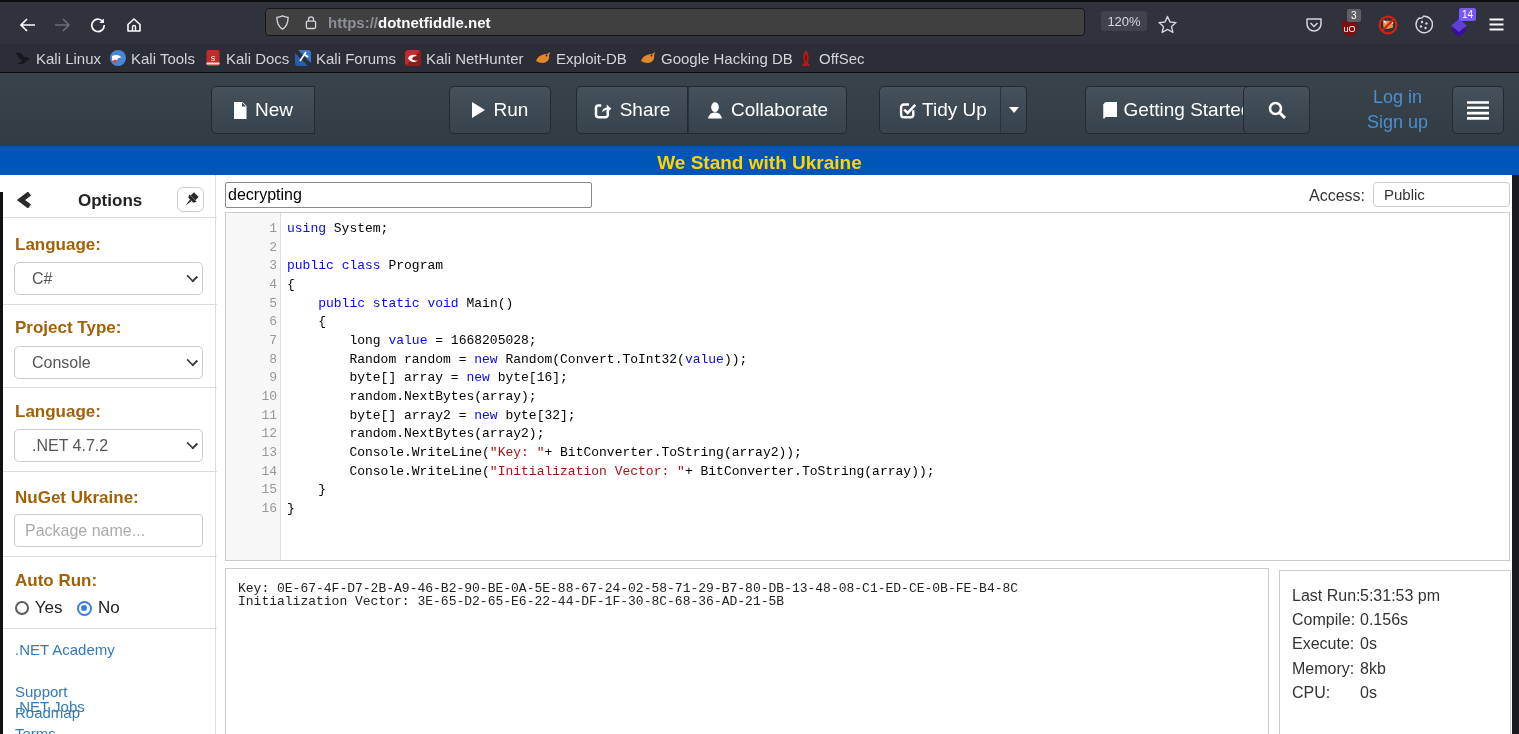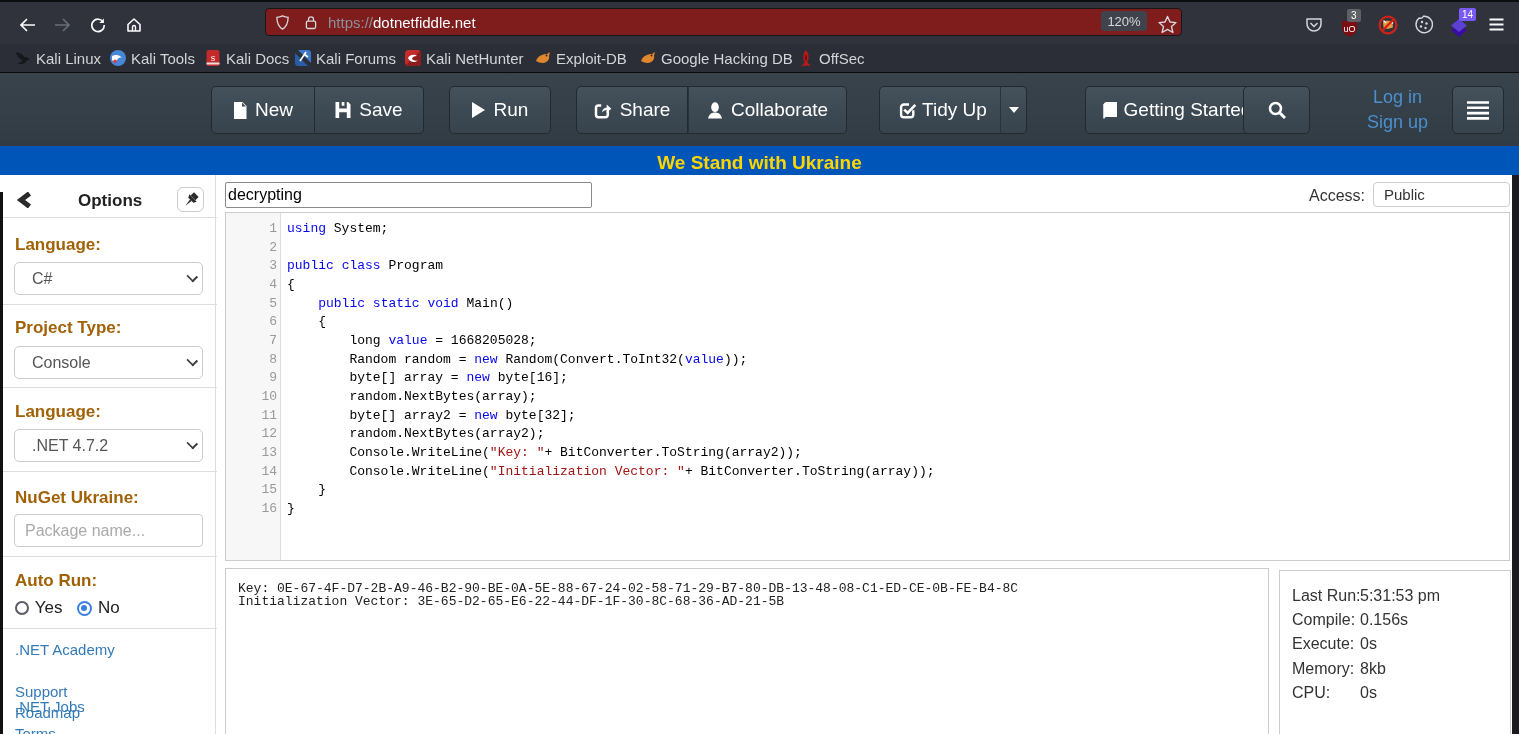--- a/index.html
+++ b/index.html
@@ -7,22 +7,22 @@
     font-family:"Liberation Sans", sans-serif; }
   #root { position:absolute; top:0; left:0; width:1519px; height:734px; overflow:hidden; }
   .abs { position:absolute; }
 
   
   #topstrip { top:0; left:0; width:1519px; height:2px; background:#0c0d11; }
   #toolbar { top:2px; left:0; width:1519px; height:42px; background:#30333c; }
   #bookmarks { top:44px; left:0; width:1519px; height:29px; background:#2b2e36;
     border-bottom:1px solid #0b0b0e; }
   .navicon { position:absolute; top:0; height:39px; display:flex; align-items:center; justify-content:center; }
-  #urlbar { position:absolute; left:265px; top:8px; width:917px; height:28px;
-    background:#7f1d1d; border:1px solid #16171c; border-radius:4px; display:flex; align-items:center; }
+  #urlbar { position:absolute; left:265px; top:8px; width:820px; height:28px;
+    background:#404040; border:1px solid #16171c; border-radius:4px; display:flex; align-items:center;font-weight:bold; }
   #urltext { color:#fbfbfe; font-size:15px; }
   #urltext .scheme { color:#8d8f98; }
   #zoomchip { position:absolute; left:1101px; top:11px; width:46px; height:20px;
     background:#40434c; border-radius:3px; color:#d6d6dd; font-size:13px;
     display:flex; align-items:center; justify-content:center; }
   .bm { position:absolute; top:44px; height:28px; display:flex; align-items:center;
     color:#d3d4d8; font-size:15px; }
   .bm .ic { display:inline-block; width:16px; height:16px; margin-right:5px; border-radius:3px; }
 
   
@@ -232,26 +232,20 @@
       </svg>
     OffSec
   </div>
 
 
   <div class="hbtn" style="left:211px;width:104px;border-top-right-radius:0;border-bottom-right-radius:0;">
     <svg width="14" height="17" viewBox="0 0 14 17" style="margin-right:8px">
         <path fill-rule="evenodd" d="M1 0 H9.5 L13.5 4 V17 H1 Z M9 0.5 V4.5 H13 Z" fill="#fff"></path>
       </svg>
     New
-  </div>
-  <div class="hbtn" style="left:315px;width:109px;border-top-left-radius:0;border-bottom-left-radius:0;border-left:none;">
-    <svg width="16" height="16" viewBox="0 0 16 16" style="margin-right:8px">
-        <path fill="#fff" d="M0.5 0 H4.2 V16 H0.5 Z M11.8 0 H13.1 L15.5 2.4 V16 H11.8 Z M4.2 6.6 H11.8 V10.2 H4.2 Z M6.7 0 H9.4 V3.8 H6.7 Z"></path>
-      </svg>
-    Save
   </div>
   <div class="hbtn" style="left:449px;width:102px;">
     <svg width="13" height="16" viewBox="0 0 13 16" style="margin-right:9px">
         <path d="M0 0 L13 8 L0 16 Z" fill="#fff"></path>
       </svg>
     Run
   </div>
   <div class="hbtn" style="left:576px;width:112px;border-top-right-radius:0;border-bottom-right-radius:0;">
     <svg width="18" height="17" viewBox="0 0 18 17" style="margin-right:8px">
         <path d="M13.8 8.5 V12.8 a2.4 2.4 0 0 1 -2.4 2.4 H4.4 A2.4 2.4 0 0 1 2 12.8 V5.8 a2.4 2.4 0 0 1 2.4 -2.4 H7.2" stroke="#fff" stroke-width="2.5" fill="none"></path>

